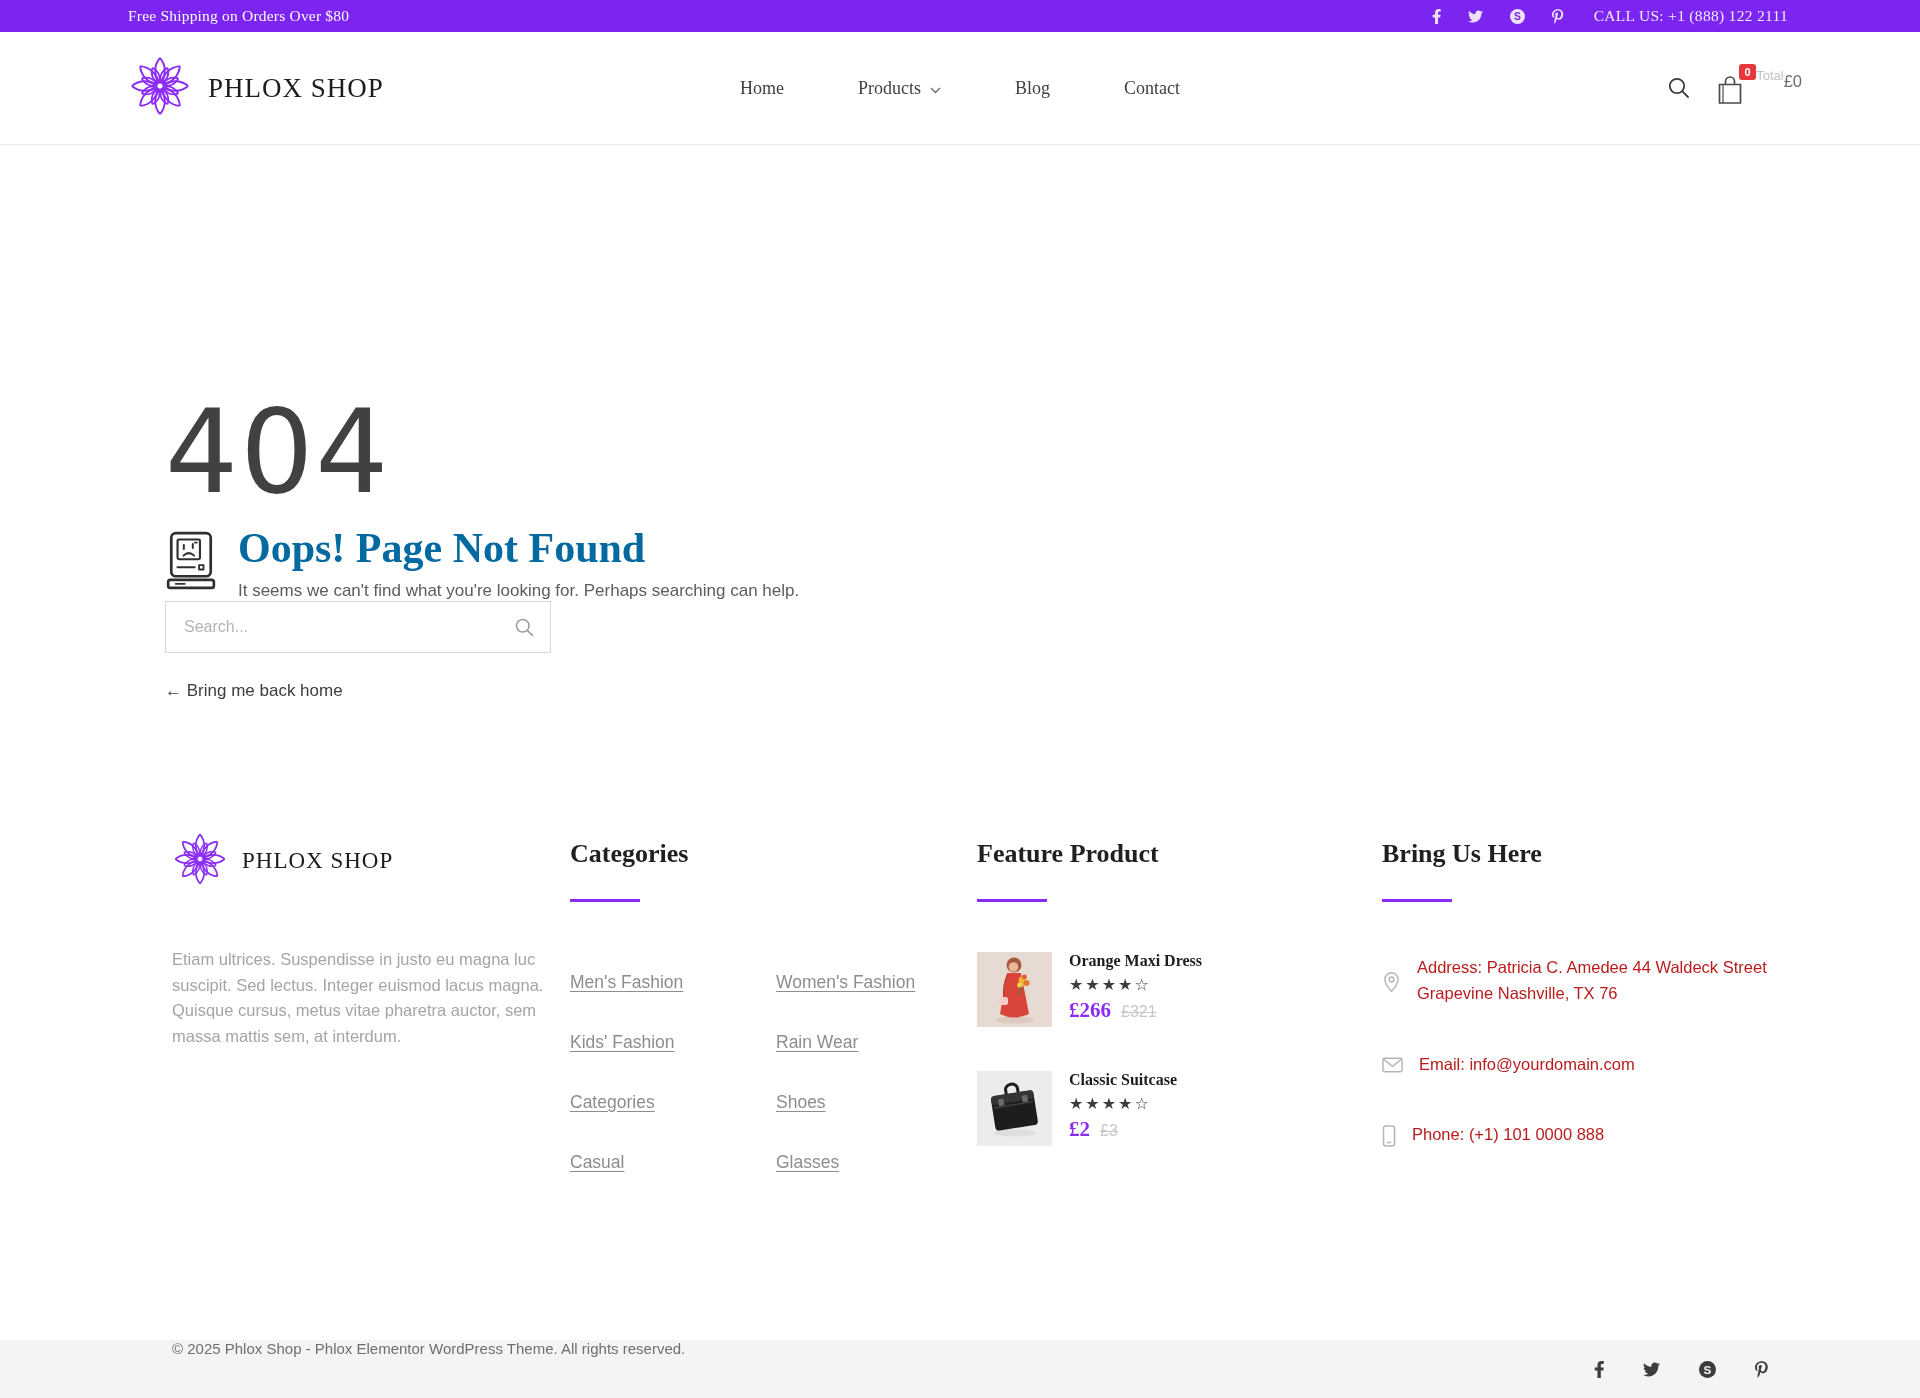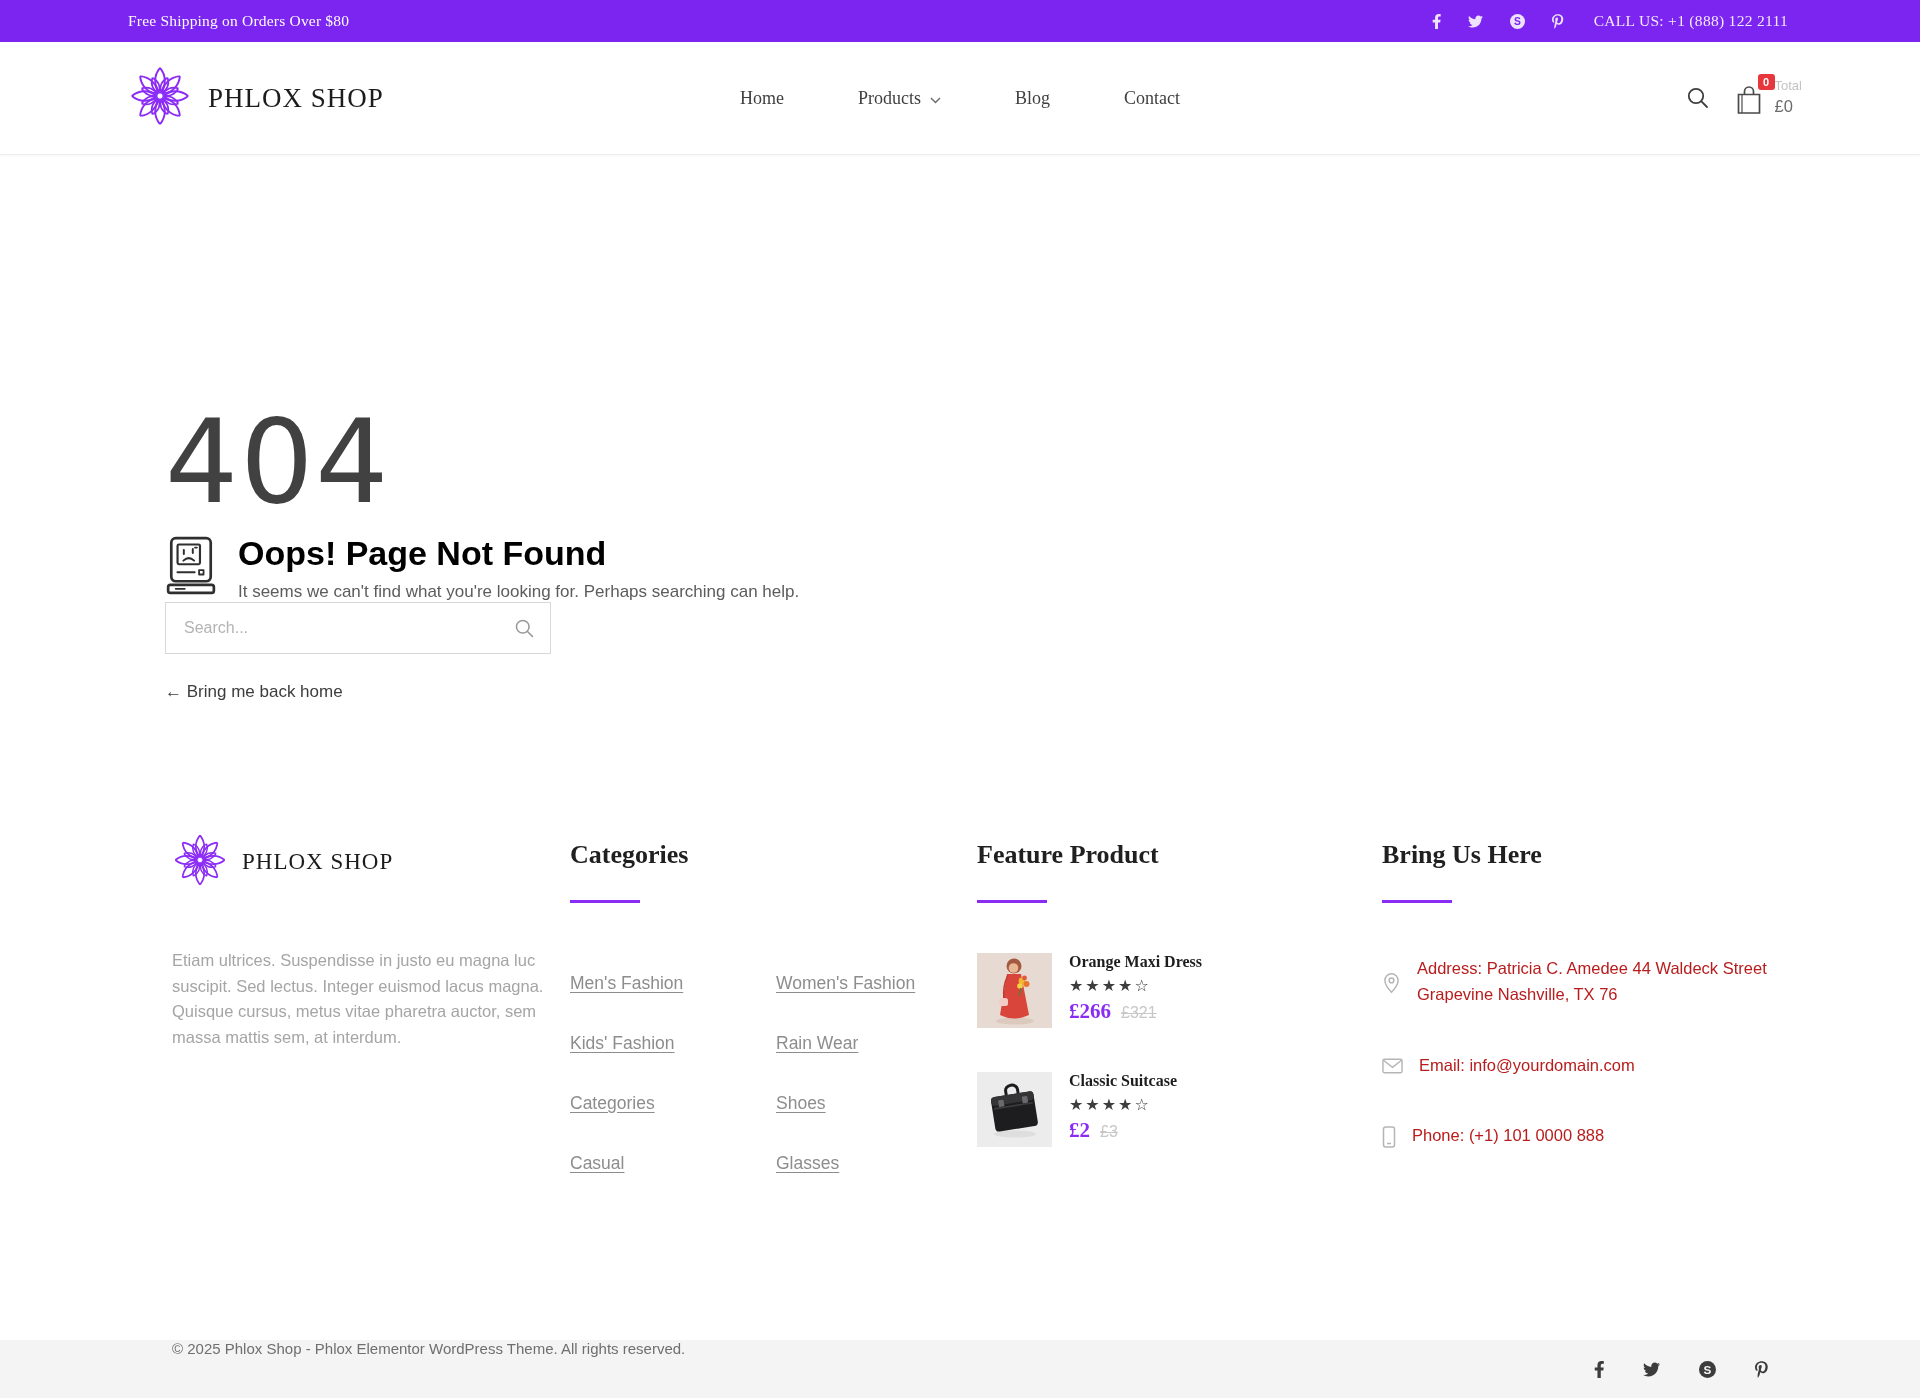--- a/index.html
+++ b/index.html
@@ -5,21 +5,21 @@
   * { margin:0; padding:0; box-sizing:border-box; }
   html,body { width:1920px; height:1398px; }
   body {
     position:relative; background:#ffffff; overflow:hidden;
     font-family:"Liberation Sans","DejaVu Sans",sans-serif; color:#333;
   }
   .serif { font-family:"Liberation Serif","DejaVu Serif",serif; }
 
   
   .topbar {
-    height:42px; background:#7c24f0; display:flex; align-items:center;
+    height:32px; background:#7c24f0; display:flex; align-items:center;
     justify-content:space-between; padding:0 132px 0 128px;
   }
   .topbar-msg {
     font-family:"Liberation Serif",serif; font-size:15.5px; color:#fdfcff; letter-spacing:.2px;
   }
   .topbar-right { display:flex; align-items:center; gap:30px; }
   .social-row { display:flex; align-items:center; gap:27px; }
   .social-row .si { display:flex; align-items:center; color:rgba(255,255,255,.87); cursor:pointer; }
   .social-row .si svg { height:15px; display:block; }
   .topbar-call { font-family:"Liberation Serif",serif; font-size:15.5px; color:#f3eaff; letter-spacing:.3px; }
@@ -37,33 +37,33 @@
   .nav-item svg { margin-top:3px; }
   .header-right { margin-left:auto; display:flex; align-items:center; gap:24px; }
   .search-btn { cursor:pointer; color:#3d3d3d; display:flex; }
   .cart { display:flex; align-items:flex-start; gap:11px; cursor:pointer; }
   .bag-wrap { position:relative; margin-top:8px; color:#4a4a4a; }
   .badge {
     position:absolute; top:-10px; right:-11px; background:#e8363d; color:#fff;
     font-size:11px; font-weight:bold; min-width:17px; height:16px; border-radius:3px;
     display:flex; align-items:center; justify-content:center; padding:0 3px;
   }
-  .cart-info { display:flex; flex-direction:column; padding-top:2px; }
+  .cart-info { display:flex; flex-direction:row; padding-top:2px; }
   .cart-total-label { font-size:13px; color:#c3c3c3; }
   .cart-total-value { font-size:16.5px; color:#6b6b6b; margin-top:4px; }
 
   
   .main { padding:250px 12px 0 165px; }
   .err-code {
     font-family:"DejaVu Sans","Liberation Sans",sans-serif;
     font-size:115px; line-height:1; color:#414141; letter-spacing:2px;
   }
   .oops { display:flex; align-items:center; gap:21px; margin-top:14px; }
   .sad-mac { flex:none; color:#2f2f2f; }
-  .oops-title { font-family:Liberation Sans, sans-serif; font-size:34px; font-weight:bold; color:#000000; }
+  .oops-title { font-family:Liberation Serif, serif; font-size:42px; font-weight:bold; color:#0369a1; }
   .oops-sub { font-size:17px; color:#5c5c5c; margin-top:9px; }
   .search-box {
     width:386px; height:52px; border:1px solid #d8d8d8;
     display:flex; align-items:center; padding:0 15px 0 18px; background:#fff;
   }
   .search-input { flex:1; border:0; outline:0; font-size:16px; color:#444; font-family:inherit; background:transparent; }
   .search-input::placeholder { color:#b3b3b3; }
   .search-box .mag { color:#9a9a9a; display:flex; cursor:pointer; }
   .back { display:inline-block; margin-top:28px; font-size:17px; color:#3d3d3d; text-decoration:none; cursor:pointer; }
 

